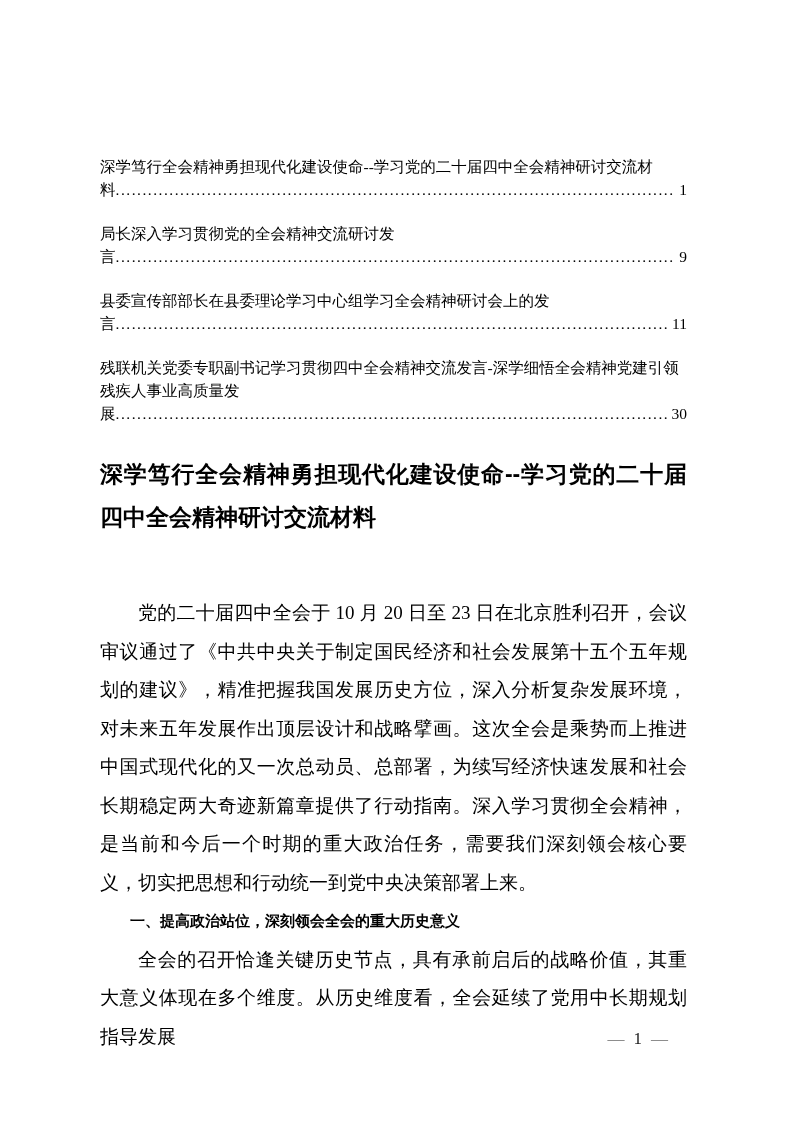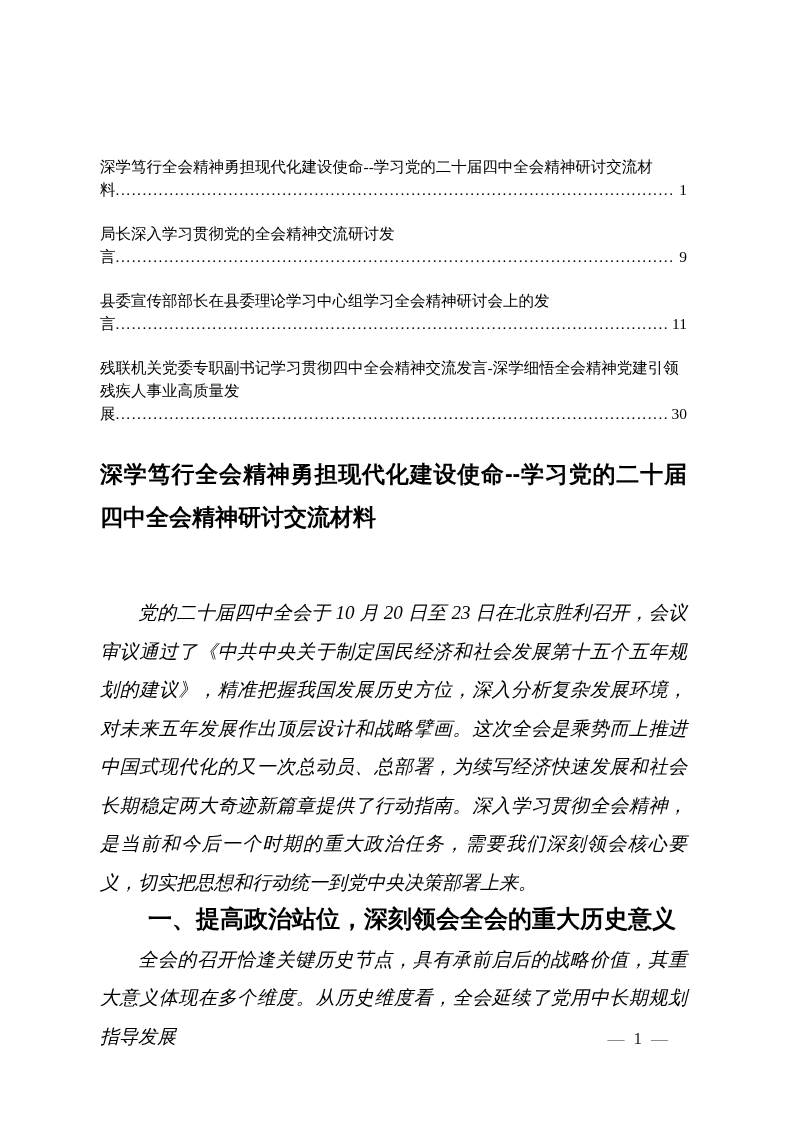--- a/index.html
+++ b/index.html
@@ -55,26 +55,25 @@
   
   .article-body {
     margin-top: 55px;
     font-size: 19px;
     line-height: 38.5px;
     text-align: justify;
   }
   .article-body p {
     text-indent: 2em;
     margin: 0;
-    font-style: italic;
   }
   .section-heading {
-    font-family: Liberation Mono, monospace;
+    font-family: Liberation Sans, sans-serif;
     font-weight: bold;
-    font-size: 24px;
+    font-size: 15px;
     line-height: 38.5px;
     text-indent: 2em;
     text-align: left;
   }
 
   
   .footer {
     position: absolute;
     top: 1028px;
     right: 125px;

